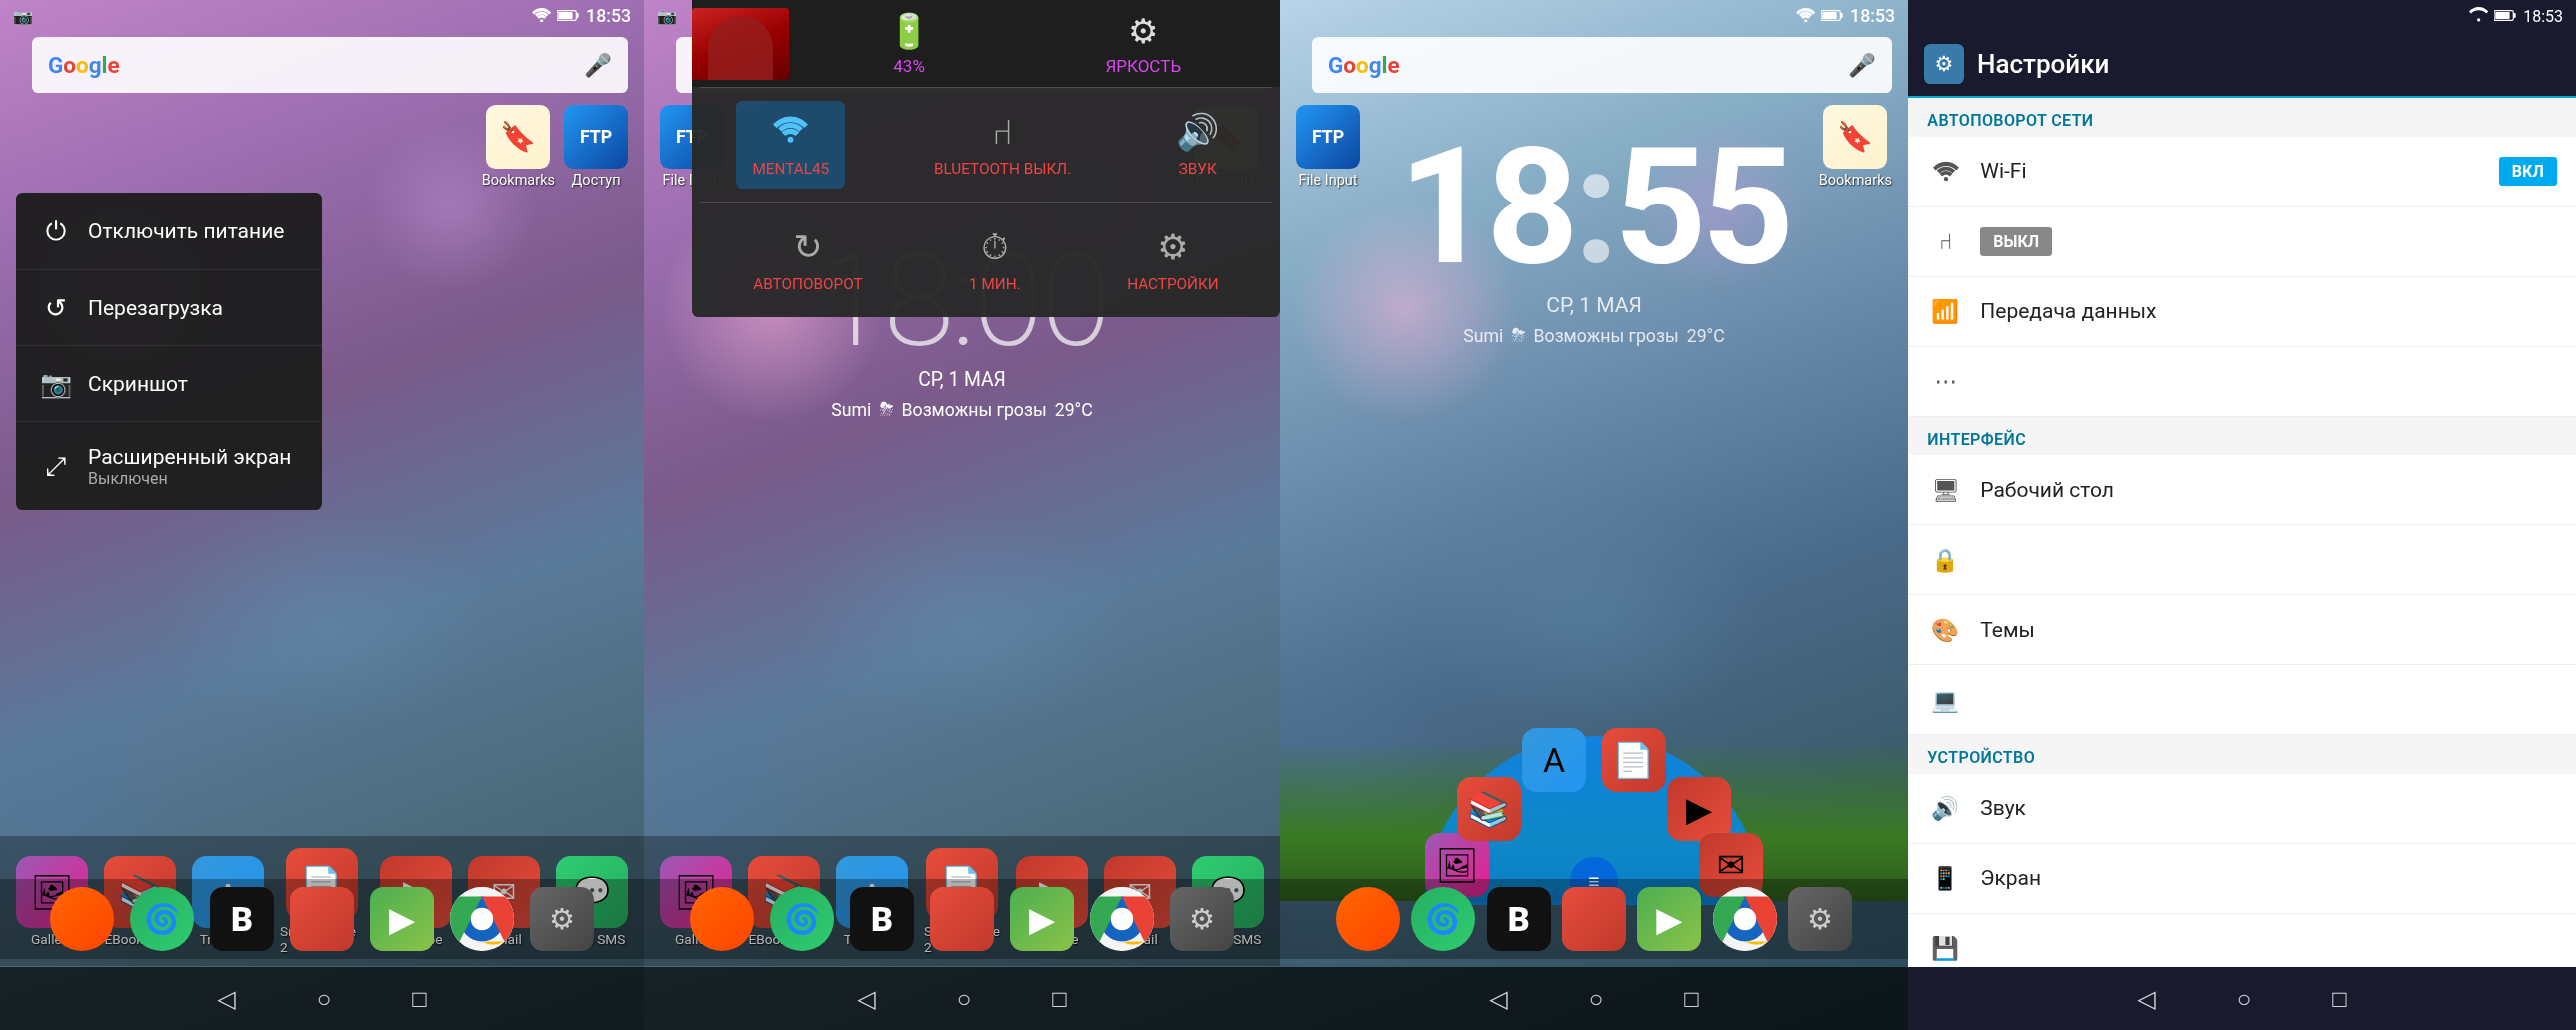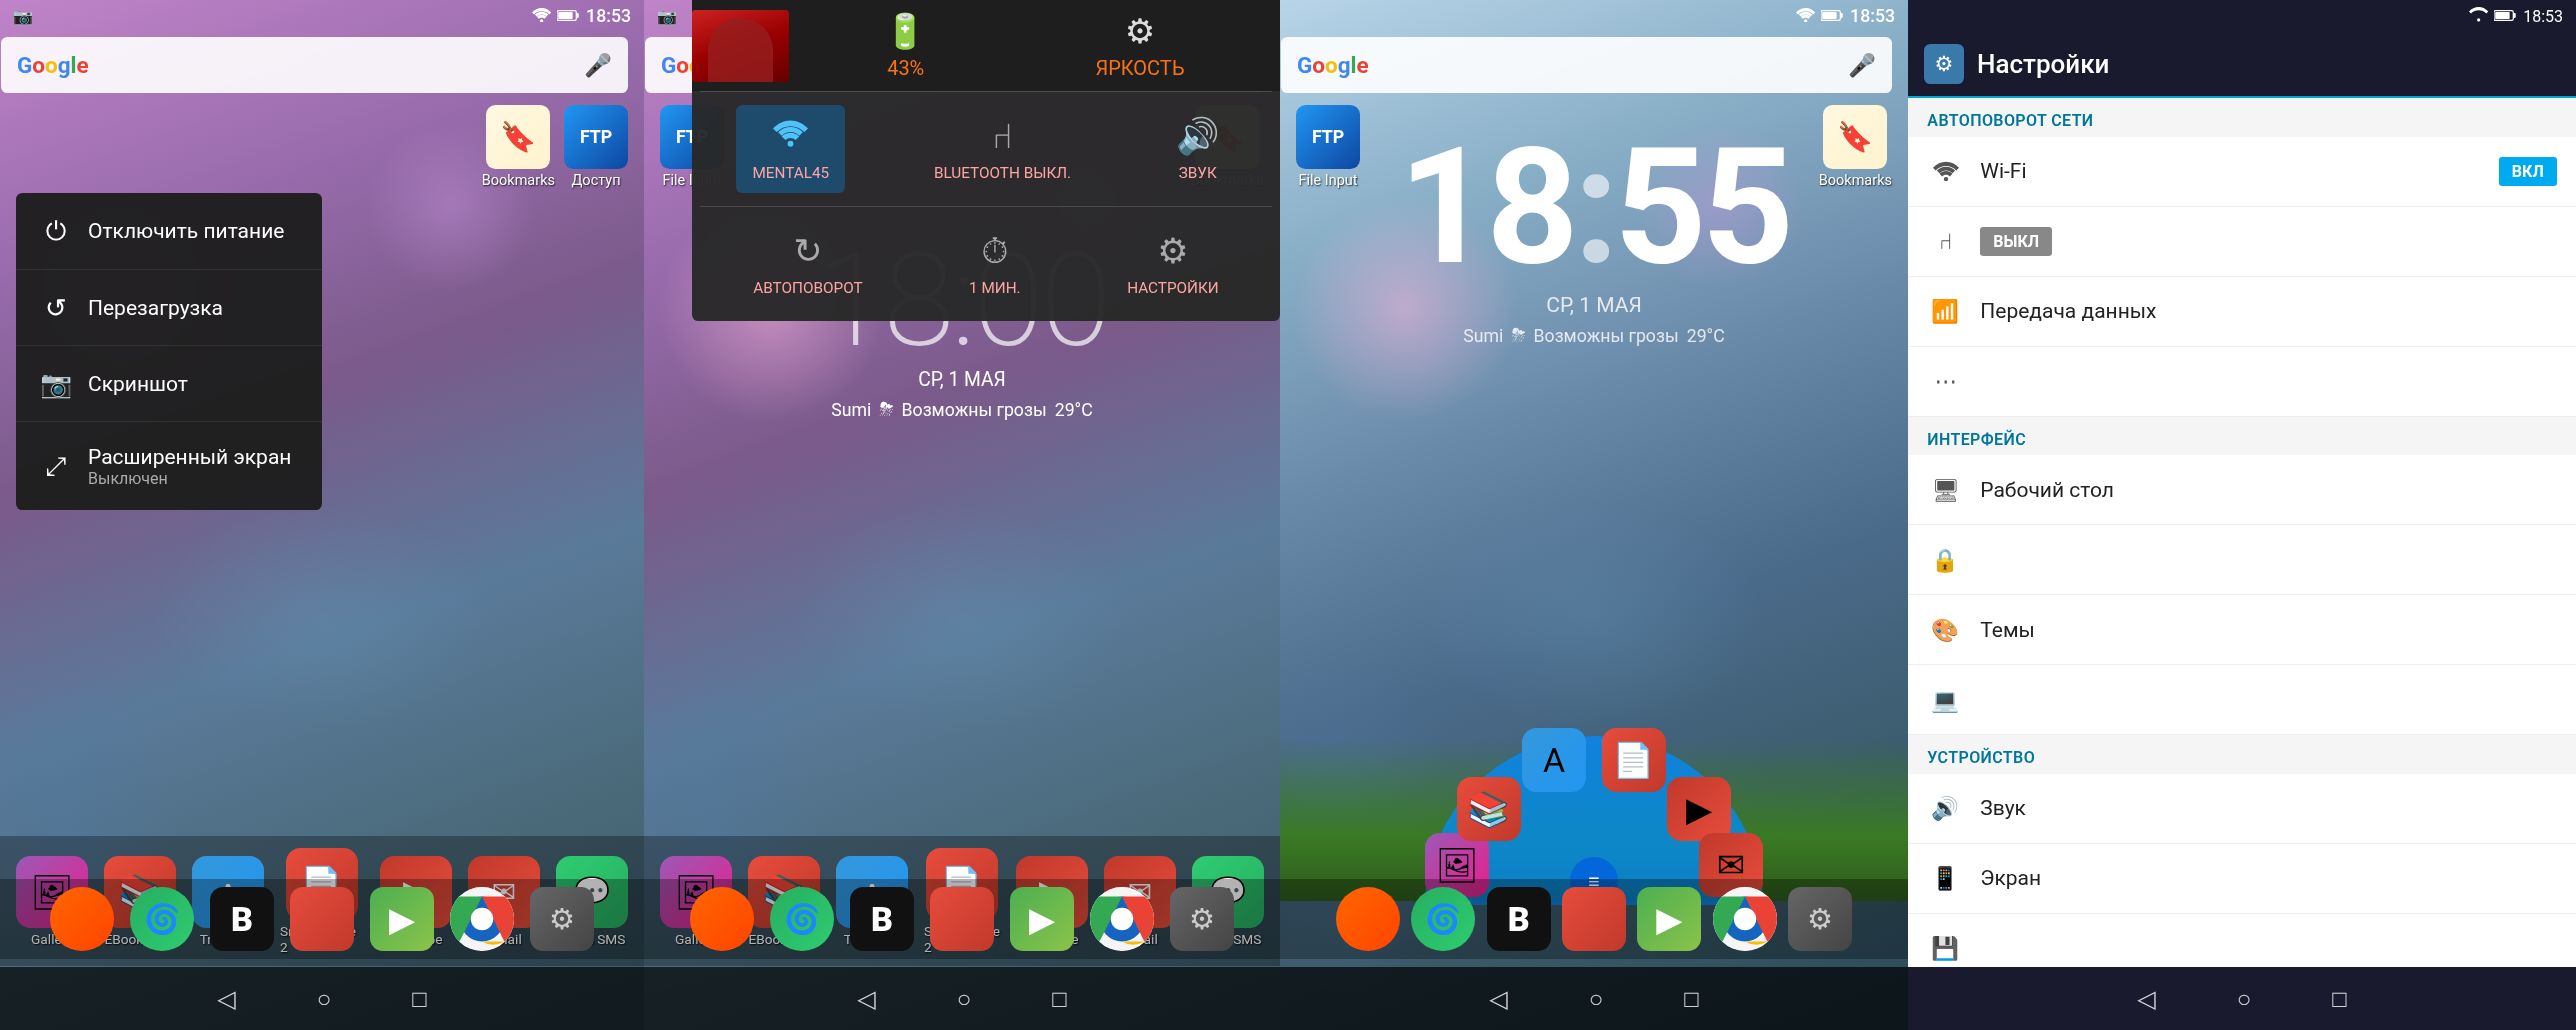--- a/index.html
+++ b/index.html
@@ -61,21 +61,21 @@
       gap: 6.4px;
       color: white;
       font-size: 17.7px;
       font-weight: 500;
     }
 
     
     .search-bar {
       position: absolute;
       top: 37px;
-      left: 1px;
+      left: 32px;
       right: 16px;
       height: 56px;
       background: rgba(255,255,255,0.9);
       border-radius: 6.4px;
       display: flex;
       align-items: center;
       padding: 0 16px;
       z-index: 50;
     }
 
@@ -258,22 +258,22 @@
       align-items: center;
       gap: 4.8px;
     }
 
     .notif-item-icon {
       font-size: 34px;
       color: #dddddd;
     }
 
     .notif-item-label {
-      color: #f97316;
-      font-size: 20px;
+      color: #d946ef;
+      font-size: 17px;
       text-align: center;
     }
 
     .notif-divider {
       height: 0.8px;
       background: rgba(255,255,255,0.15);
       margin: 0 8px;
     }
 
     .notif-row2 {
@@ -294,21 +294,21 @@
     .notif-toggle.active {
       background: rgba(0, 150, 255, 0.3);
     }
 
     .notif-toggle-icon {
       font-size: 35px;
       color: #dddddd;
     }
 
     .notif-toggle-label {
-      color: #fca5a5;
+      color: #ef4444;
       font-size: 15.3px;
       text-align: center;
     }
 
     .notif-divider2 {
       height: 0.8px;
       background: rgba(255,255,255,0.15);
       margin: 0 8px;
     }
 

